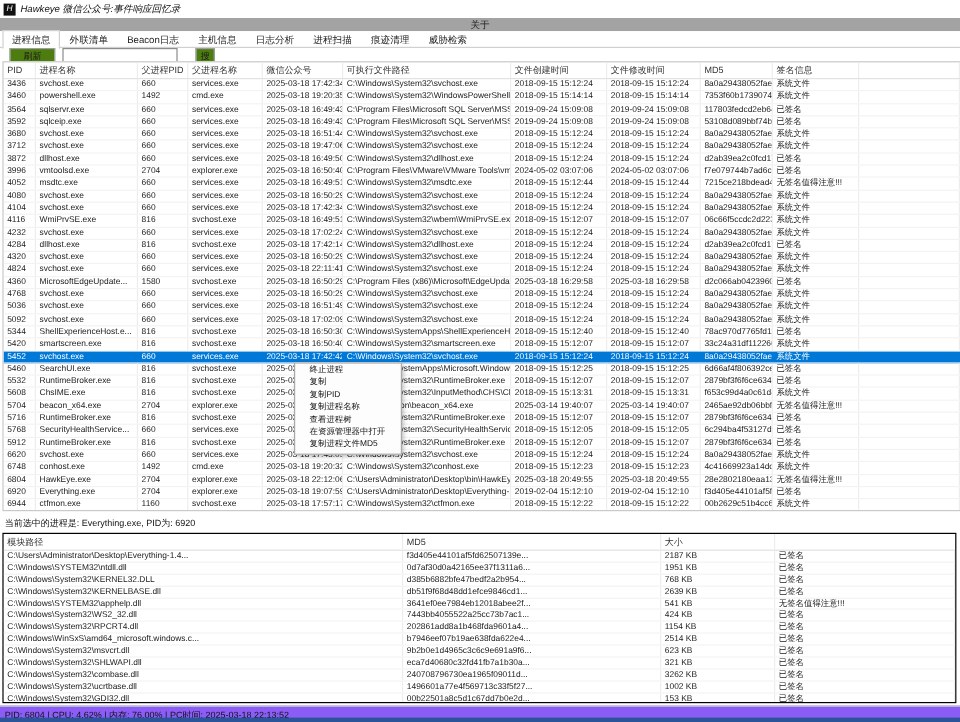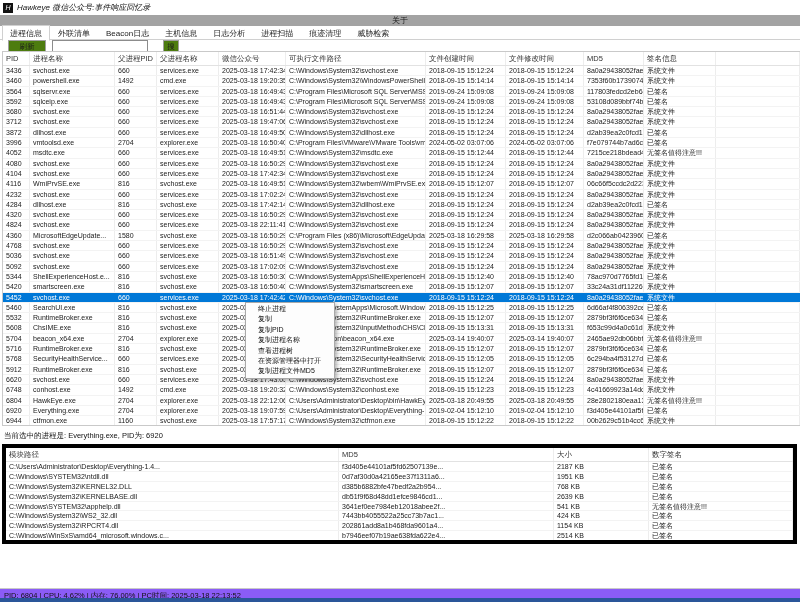--- a/index.html
+++ b/index.html
@@ -26,21 +26,21 @@
   .ptable{position:absolute;top:51px;left:2px;width:799px;height:375px;border:1px solid #c9c9c9;box-sizing:border-box;background:#fff;overflow:hidden;}
   .pgrid{display:grid;grid-template-columns:27px 85px 42px 62px 67px 140px 80px 78px 60px 72px 1fr;}
   .pgrid > div{padding-left:3px;border-right:1px solid #ededed;overflow:hidden;white-space:nowrap;}
   .phead{height:13px;line-height:13px;font-size:7.5px;color:#333;border-bottom:1px solid #e2e2e2;}
   .prow{height:10.3px;line-height:10.3px;font-size:7px;border-bottom:1px solid #f3f3f3;box-sizing:border-box;}
   .prow.selected{background:var(--sel,#0078d7);color:#fff;}
   .prow.selected > div{border-right-color:transparent;}
 
   .sel-label{position:absolute;top:431px;left:4px;font-size:7.5px;color:#111;}
 
-  .mtable{position:absolute;top:444px;left:2px;width:795px;height:100px;border:4px solid #000000;box-sizing:border-box;background:#fff;overflow:hidden;}
+  .mtable{position:absolute;top:444px;left:2px;width:795px;height:142px;border:1px solid #000000;box-sizing:border-box;background:#fff;overflow:hidden;}
   .mgrid{display:grid;grid-template-columns:333px 215px 95px 1fr;}
   .mgrid > div{padding-left:3px;border-right:1px solid #ededed;overflow:hidden;white-space:nowrap;}
   .mhead{height:13px;line-height:13px;font-size:7.5px;color:#333;border-bottom:1px solid #e2e2e2;}
   .mrow{height:9.9px;line-height:9.9px;font-size:7px;border-bottom:1px solid #f3f3f3;box-sizing:border-box;}
 
   .statusbar{position:absolute;top:588px;left:0;right:0;height:10px;border-top:1px solid #c9c9c9;padding:2px 0 0 4px;font-size:7.5px;color:#111;background:#8b5cf6;}
   .bottom-edge{position:absolute;bottom:0;left:0;right:0;height:4px;background:var(--edge,#2a5699);}
 
   .ctxmenu{position:absolute;left:245px;top:302px;width:88px;background:#fdfdfd;border:1px solid #a9a9a9;box-shadow:2px 2px 4px rgba(0,0,0,.3);z-index:20;padding:1px 0;}
   .ctxitem{height:10.4px;line-height:10.4px;padding-left:12px;font-size:7px;color:#111;white-space:nowrap;overflow:hidden;}
@@ -545,21 +545,20 @@
     </div>
 </div>
 
 <div class="sel-label">当前选中的进程是: Everything.exe, PID为: 6920</div>
 
 <div class="mtable">
   <div class="mgrid mhead">
     <div>模块路径</div>
     <div>MD5</div>
     <div>大小</div>
-    <div>数字签名</div>
   </div>
   <div class="mgrid mrow">
       <div>C:\Users\Administrator\Desktop\Everything-1.4...</div>
       <div>f3d405e44101af5fd62507139e...</div>
       <div>2187 KB</div>
       <div>已签名</div>
     </div>
     <div class="mgrid mrow">
       <div>C:\Windows\SYSTEM32\ntdll.dll</div>
       <div>0d7af30d0a42165ee37f1311a6...</div>

